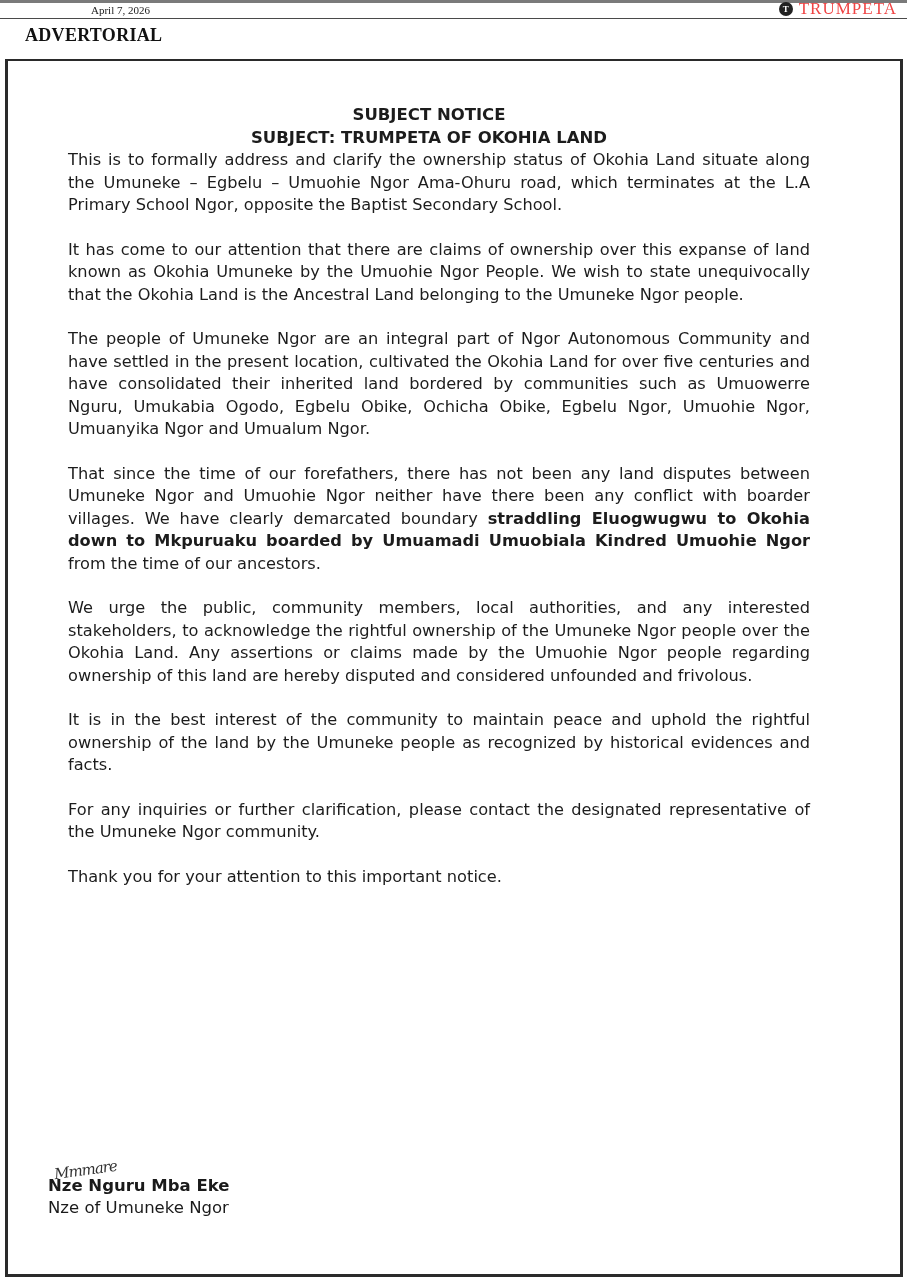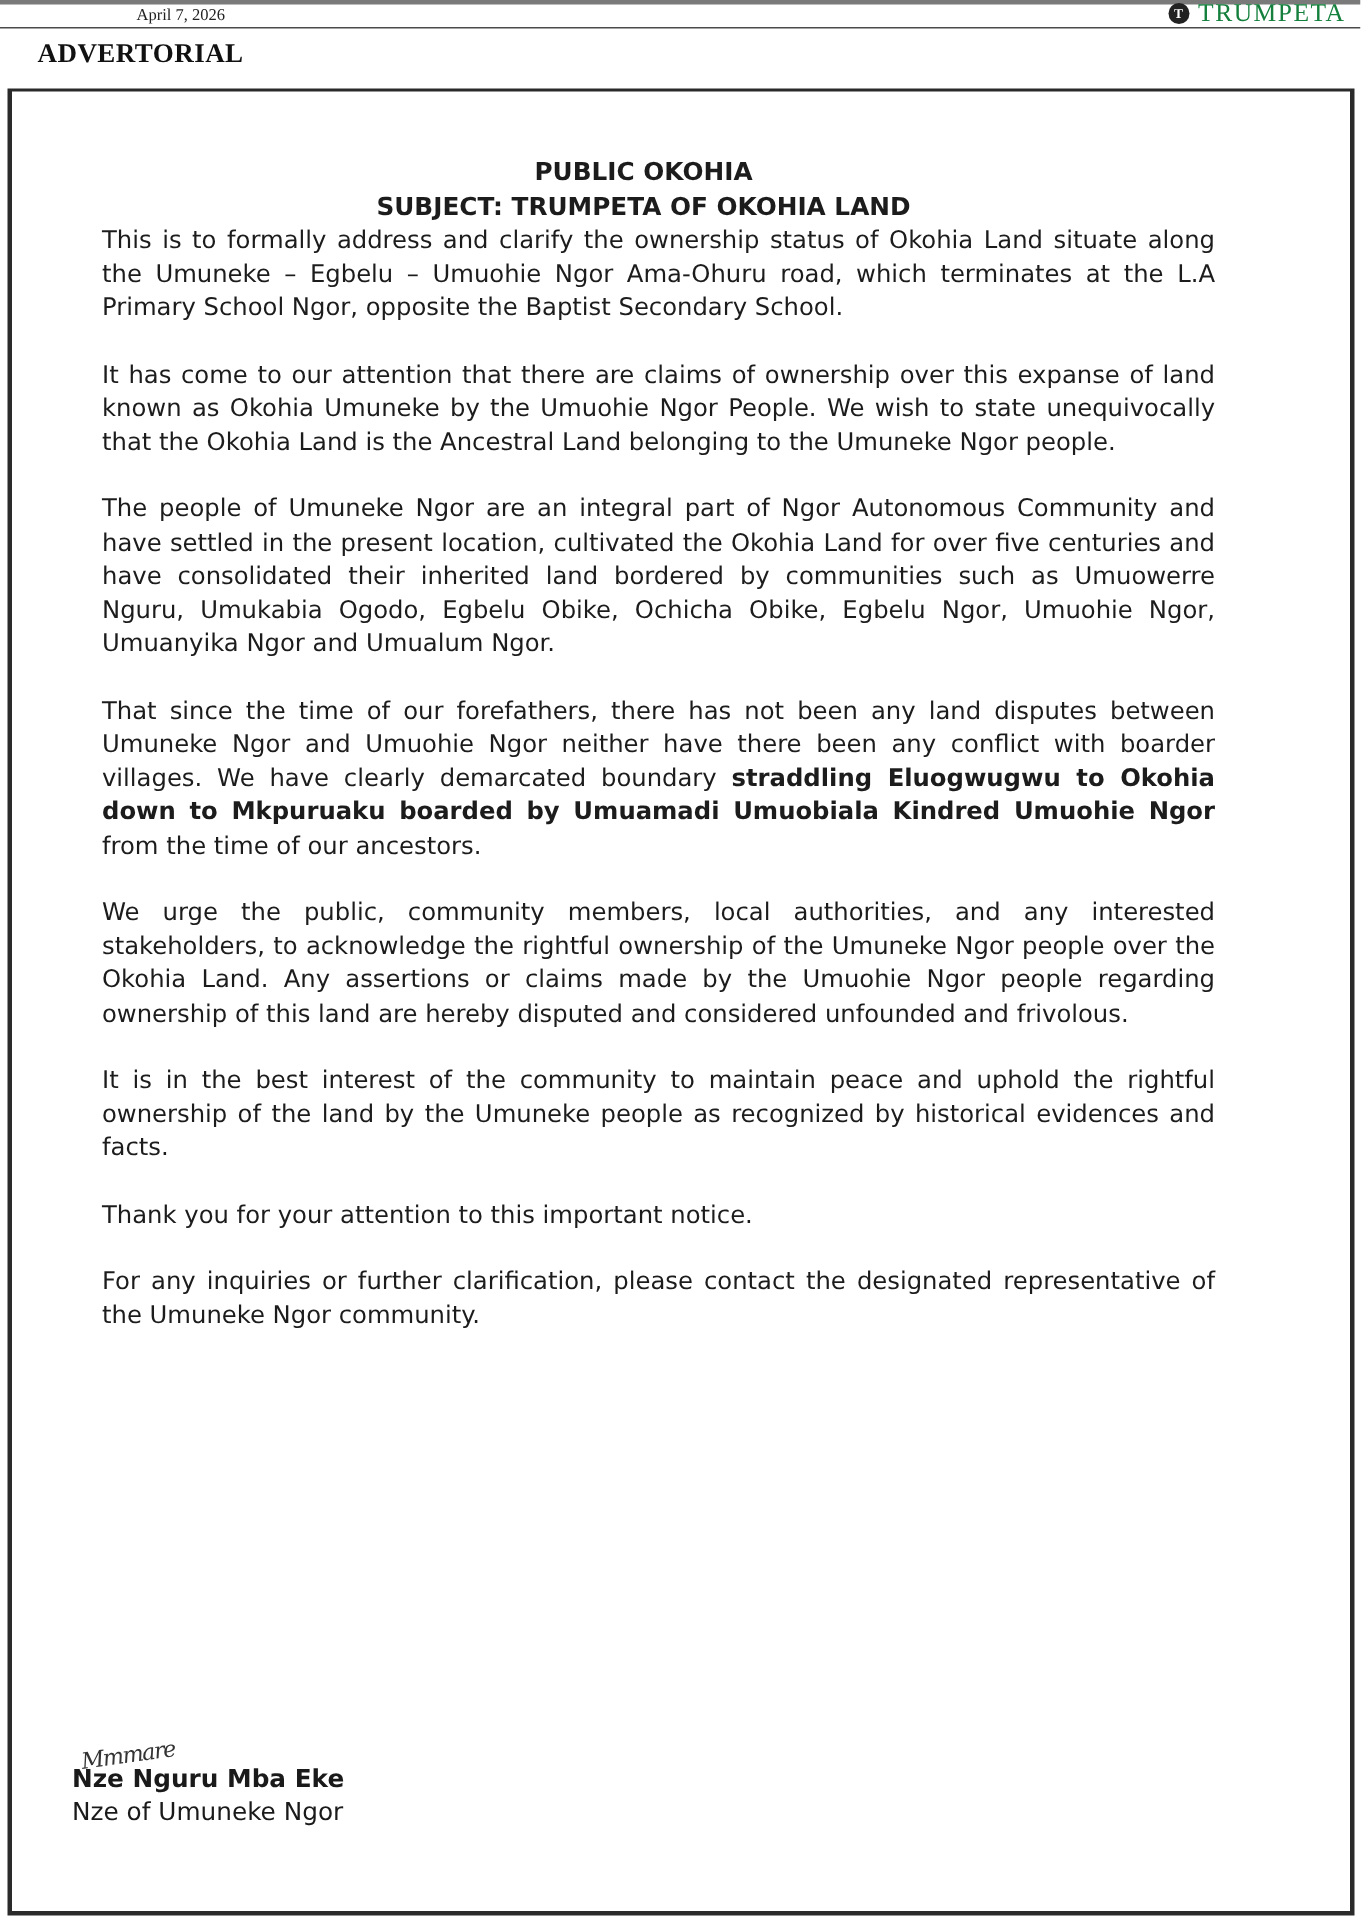--- a/index.html
+++ b/index.html
@@ -4,21 +4,21 @@
 <style>
   * { box-sizing: border-box; margin: 0; padding: 0; }
   html, body { width: 907px; height: 1280px; background: #ffffff; overflow: hidden; }
   body { position: relative; font-family: "DejaVu Sans", sans-serif; color: #1a1a1a; }
 
   .top-bar { position: absolute; left: 0; top: 0; width: 907px; height: 3px; background: #7a7a7a; }
   .header-rule { position: absolute; left: 0; top: 18px; width: 907px; height: 1px; background: #4a4a4a; }
   .date { position: absolute; left: 91px; top: 4px; font-family: "Liberation Serif", serif; font-weight: normal; font-size: 11px; color: #222; }
   .brand { position: absolute; right: 10px; top: 0px; height: 18px; display: flex; align-items: center; gap: 6px; }
   .brand-logo { width: 14px; height: 14px; border-radius: 50%; background: #222; color: #fff; font-size: 9px; font-weight: bold; display: flex; align-items: center; justify-content: center; font-family: "Liberation Serif", serif; }
-  .brand-name { font-family: "Liberation Serif", serif; font-size: 17px; letter-spacing: 1px; color: #15803d; line-height: 18px; }
+  .brand-name { font-family: "Liberation Serif", serif; font-size: 17px; letter-spacing: 1px; color: #ef4444; line-height: 18px; }
 
   .section-label { position: absolute; left: 25px; top: 25px; font-family: "Liberation Serif", serif; font-weight: bold; font-size: 18px; color: #111; letter-spacing: 0.3px; }
 
   .notice-box { position: absolute; left: 5px; top: 59px; width: 898px; height: 1218px; border: 3px solid #2a2a2a; border-top-width: 2px; }
 
   .content { position: absolute; left: 48px; top: 103px; width: 762px; font-family: "DejaVu Sans", sans-serif; font-size: 16.2px; line-height: 22.5px; color: #1c1c1c; }
   .title { text-align: center; font-weight: bold; font-size: 16.5px; line-height: 23px; }
   .para { text-align: justify; text-align-last: left; margin-left: 20px; }
   .para + .para { margin-top: 22px; }
   .title + .para { margin-top: 0; }
@@ -38,30 +38,30 @@
   <span class="brand-logo">T</span>
   <span class="brand-name">TRUMPETA</span>
 </div>
 <div class="header-rule"></div>
 
 <div class="section-label">ADVERTORIAL</div>
 
 <div class="notice-box"></div>
 
 <div class="content">
-  <div class="title">PUBLIC OKOHIA</div>
+  <div class="title">SUBJECT NOTICE</div>
   <div class="title">SUBJECT: TRUMPETA OF OKOHIA LAND</div>
 
   <p class="para">This is to formally address and clarify the ownership status of Okohia Land situate along the Umuneke – Egbelu – Umuohie Ngor Ama-Ohuru road, which terminates at the L.A Primary School Ngor, opposite the Baptist Secondary School.</p>
   <p class="para">It has come to our attention that there are claims of ownership over this expanse of land known as Okohia Umuneke by the Umuohie Ngor People. We wish to state unequivocally that the Okohia Land is the Ancestral Land belonging to the Umuneke Ngor people.</p>
   <p class="para">The people of Umuneke Ngor are an integral part of Ngor Autonomous Community and have settled in the present location, cultivated the Okohia Land for over five centuries and have consolidated their inherited land bordered by communities such as Umuowerre Nguru, Umukabia Ogodo, Egbelu Obike, Ochicha Obike, Egbelu Ngor, Umuohie Ngor, Umuanyika Ngor and Umualum Ngor.</p>
   <p class="para"><span>That since the time of our forefathers, there has not been any land disputes between Umuneke Ngor and Umuohie Ngor neither have there been any conflict with boarder villages. We have clearly demarcated boundary </span><span class="bold">straddling Eluogwugwu to Okohia down to Mkpuruaku boarded by Umuamadi Umuobiala Kindred Umuohie Ngor</span><span> from the time of our ancestors.</span></p>
   <p class="para">We urge the public, community members, local authorities, and any interested stakeholders, to acknowledge the rightful ownership of the Umuneke Ngor people over the Okohia Land. Any assertions or claims made by the Umuohie Ngor people regarding ownership of this land are hereby disputed and considered unfounded and frivolous.</p>
   <p class="para">It is in the best interest of the community to maintain peace and uphold the rightful ownership of the land by the Umuneke people as recognized by historical evidences and facts.</p>
+  <p class="para">For any inquiries or further clarification, please contact the designated representative of the Umuneke Ngor community.</p>
   <p class="para">Thank you for your attention to this important notice.</p>
-  <p class="para">For any inquiries or further clarification, please contact the designated representative of the Umuneke Ngor community.</p>
 </div>
 
 <div class="signature-area">
   <div class="signature-scribble">Mmmare</div>
   <div class="signer-name">Nze Nguru Mba Eke</div>
   <div class="signer-title">Nze of Umuneke Ngor</div>
 </div>
 
 </body></html>

